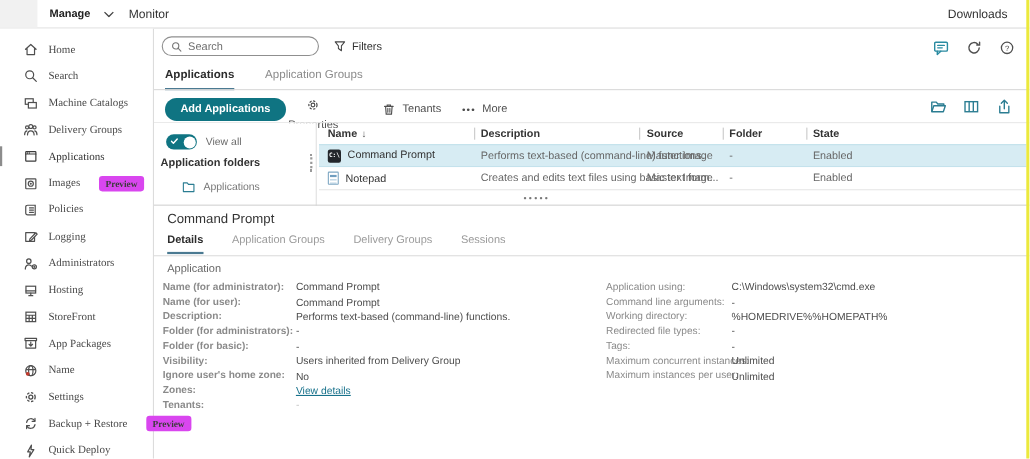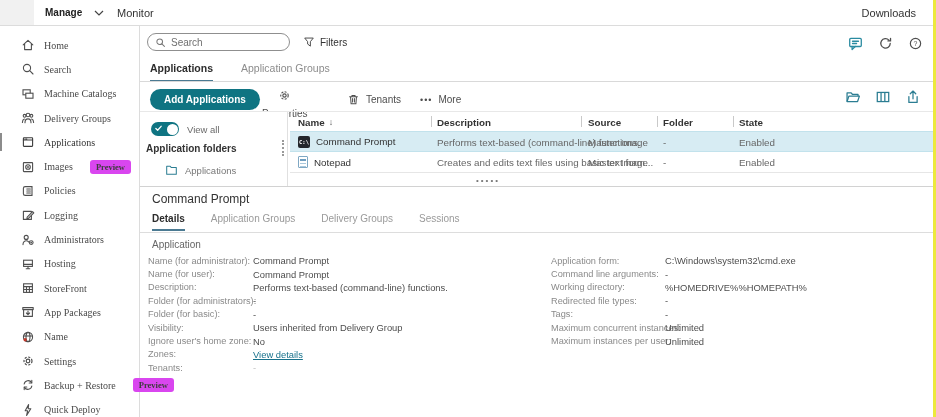--- a/index.html
+++ b/index.html
@@ -108,21 +108,21 @@
   .detail-tabs { position:absolute; left:152px; top:213px; display:flex; gap:26px; }
   .dtab { font-size:10px; color:#9a9a9a; padding-bottom:5px; cursor:pointer; }
   .dtab.active { color:#2c2c2c; font-weight:bold; border-bottom:2px solid #4b7a92; }
   .div-detail { position:absolute; left:140px; top:232px; width:796px; height:1px; background:#ddd; }
   .section-label { position:absolute; left:152px; top:239px; font-size:10px; color:#666; }
 
   .kv-col { position:absolute; top:254px; display:flex; flex-direction:column; }
   .kv-col.left { left:148px; }
   .kv-col.right { left:551px; }
   .kv-row { display:flex; height:13.4px; align-items:center; }
-  .kv-col.left .kv-label { width:105px; }
+  .kv-col.left .kv-label { width:121px;font-weight:bold; }
   .kv-col.right .kv-label { width:114px; }
   .kv-label { font-size:9.2px; color:#8a8a8a; white-space:nowrap; flex:0 0 auto; }
   .kv-value { font-size:9.4px; color:#4d4d4d; white-space:nowrap; }
   .kv-value.link { color:#17718b; text-decoration:underline; cursor:pointer; }
   .kv-value.muted { color:#c2c2c2; }
 </style>
 </head>
 <body>
 
 <div class="app">
@@ -504,21 +504,21 @@
         <span class="kv-value link">View details</span>
       </div>
     <div class="kv-row">
         <span class="kv-label">Tenants:</span>
         <span class="kv-value muted">-</span>
       </div>
   </div>
 
   <div class="kv-col right">
     <div class="kv-row">
-        <span class="kv-label">Application form:</span>
+        <span class="kv-label">Application using:</span>
         <span class="kv-value">C:\Windows\system32\cmd.exe</span>
       </div>
     <div class="kv-row">
         <span class="kv-label">Command line arguments:</span>
         <span class="kv-value">-</span>
       </div>
     <div class="kv-row">
         <span class="kv-label">Working directory:</span>
         <span class="kv-value">%HOMEDRIVE%%HOMEPATH%</span>
       </div>

